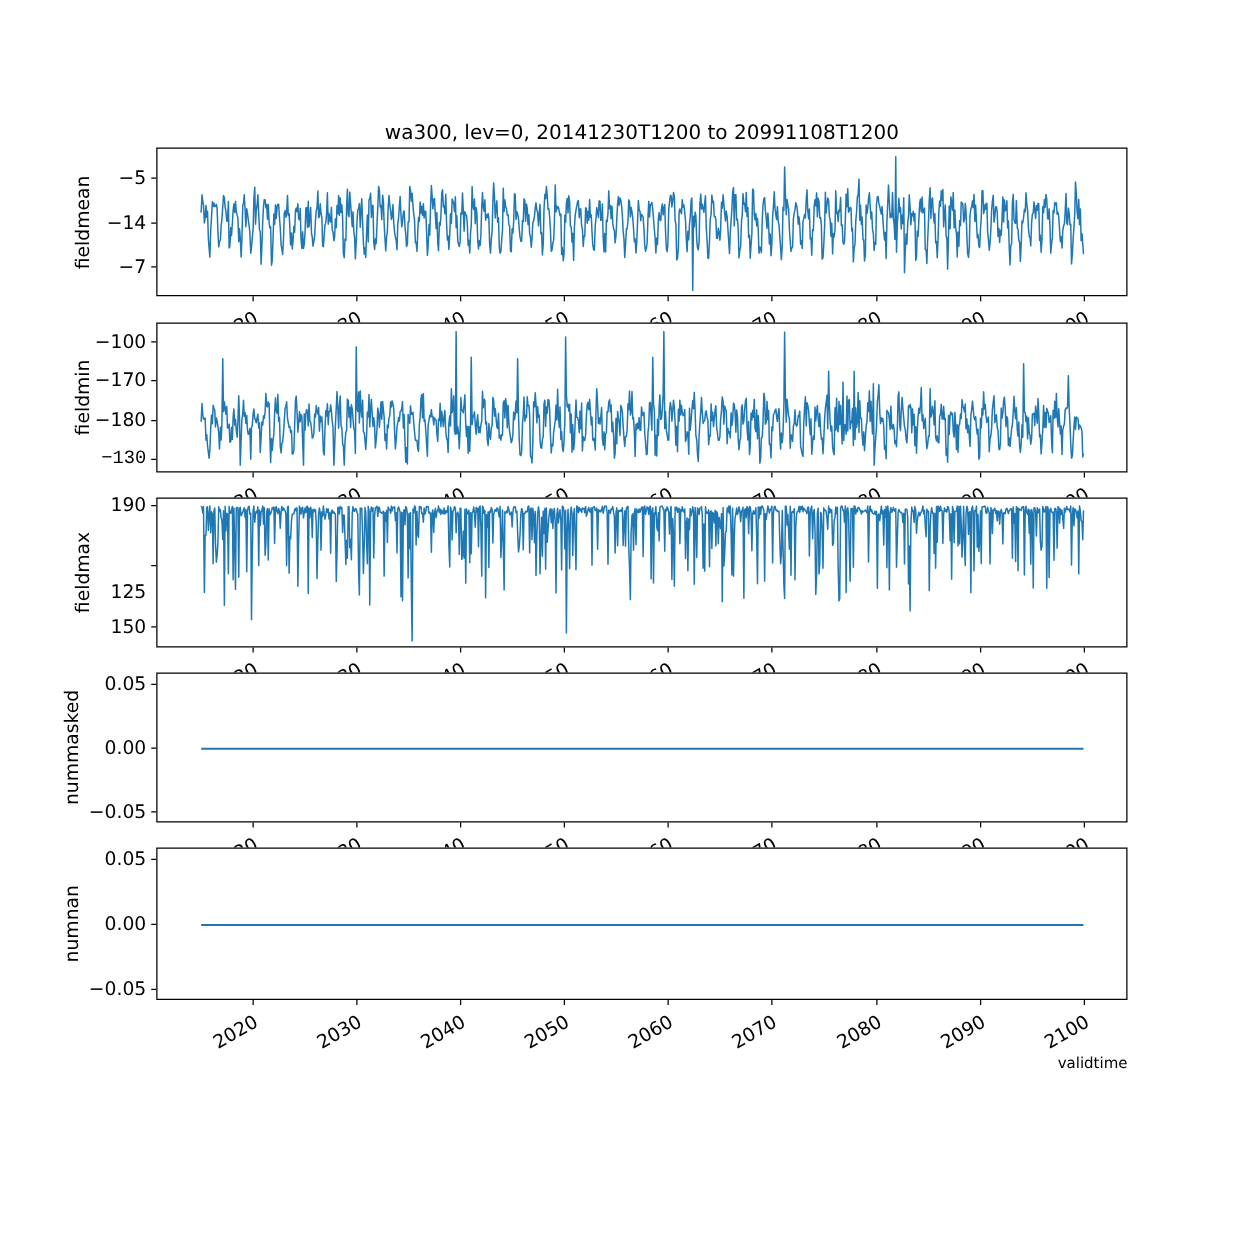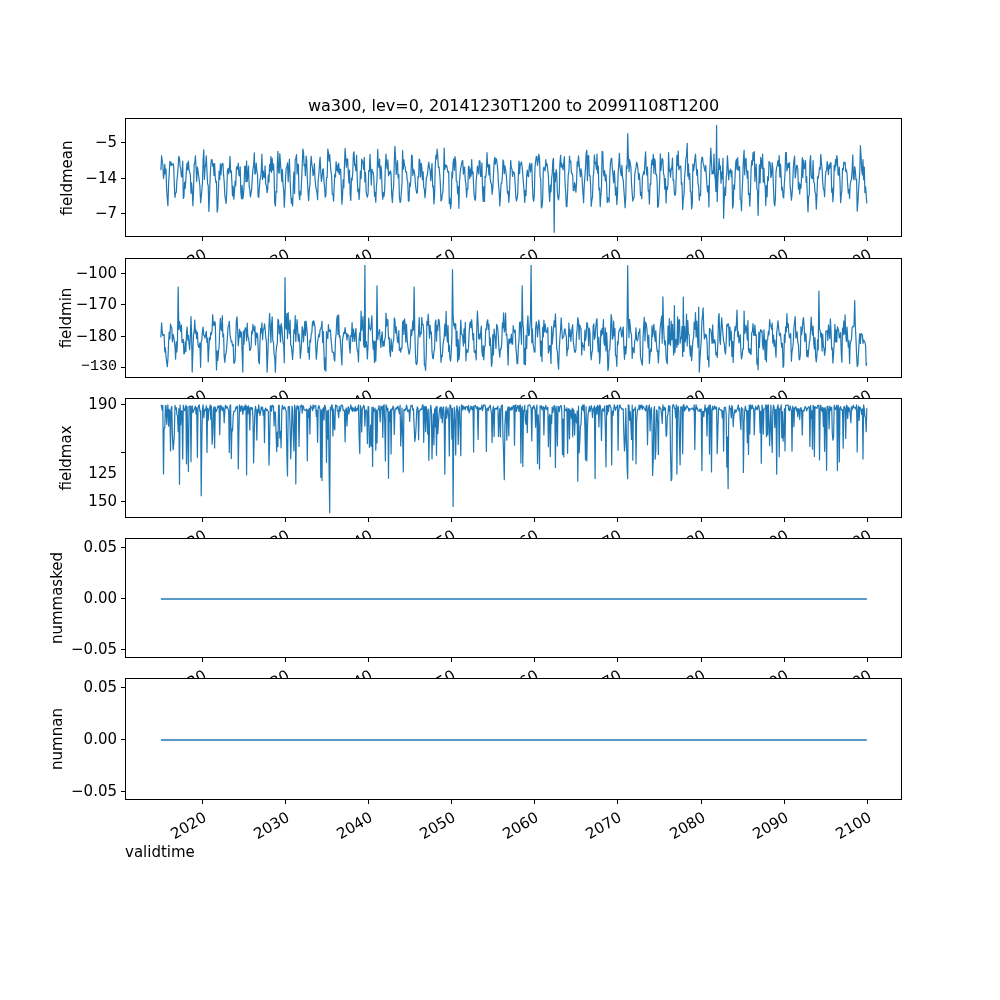--- a/index.html
+++ b/index.html
@@ -1,19 +1,19 @@
 <!DOCTYPE html>
 <html><head>
 <meta charset="utf-8">
 <style>
   html,body{margin:0;padding:0;background:#fff}
   body{font-family:"DejaVu Sans","Liberation Sans",sans-serif;color:#000}
   #figure{position:relative;width:1000px;height:1000px;background:#fff;overflow:hidden}
   .fig-title{position:absolute;left:125px;width:777px;top:96px;text-align:center;font-size:16px;white-space:nowrap}
-  .xlabel{position:absolute;left:125px;width:777px;top:843px;text-align:left;font-size:15px}
+  .xlabel{position:absolute;left:125px;width:777px;top:843px;text-align:right;font-size:12px}
   .subplot{position:absolute;left:0;top:0;width:1000px;height:1000px;pointer-events:none}
   .panel{position:absolute;background:#fff;border:1px solid #000;box-sizing:border-box;overflow:hidden}
   .panel svg{position:absolute;left:0;top:0;display:block}
   .ylabel{position:absolute;font-size:15px;text-align:center;transform:rotate(-90deg);white-space:nowrap}
   .ytick-label{position:absolute;left:0;width:117px;height:18px;line-height:18px;text-align:right;font-size:15px;white-space:nowrap}
   .xtick-label{position:absolute;width:120px;height:18px;line-height:18px;text-align:right;font-size:15px;transform:rotate(-30deg);transform-origin:100% 50%;white-space:nowrap}
   .tickx{position:absolute;width:1px;height:4px;background:#000}
   .ticky{position:absolute;width:4px;height:1px;background:#000}
 </style>
 </head>

